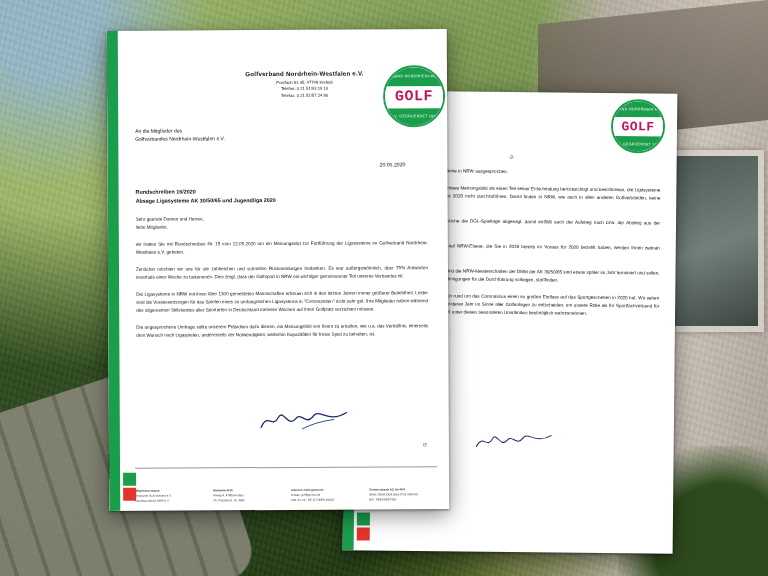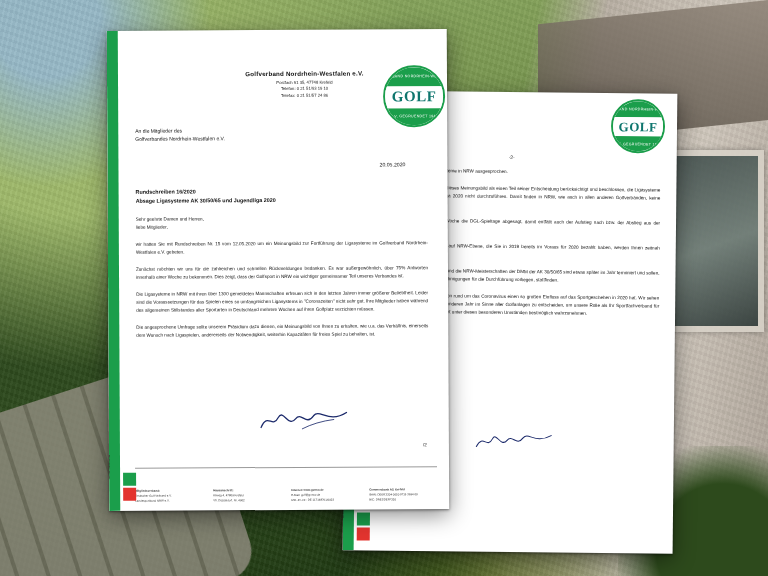--- a/index.html
+++ b/index.html
@@ -155,22 +155,22 @@
   .logo .ring-bot span {
     color: #fff; font-size: 3.6px; letter-spacing: .3px; white-space: nowrap;
   }
   .logo .mid {
     position: absolute;
     left: 0; top: 32%; width: 100%; height: 38%;
     background: #ffffff;
     display: flex; align-items: center; justify-content: center;
   }
   .logo .mid span {
-    color: #0f766e; font-weight: bold; font-size: 15px; letter-spacing: .5px;
-    font-family: Liberation Serif, serif;
+    color: #be185d; font-weight: bold; font-size: 15px; letter-spacing: .5px;
+    font-family: Liberation Mono, monospace;
   }
 
   #page1 .logo { right: 2px; top: 36px; }
   #page2 .logo { right: 12px; top: 6px; width: 54px; height: 54px; }
   #page2 .logo .mid span { font-size: 13px; }
 
   
   .hdr {
     position: absolute;
     left: 105px; top: 40px;

